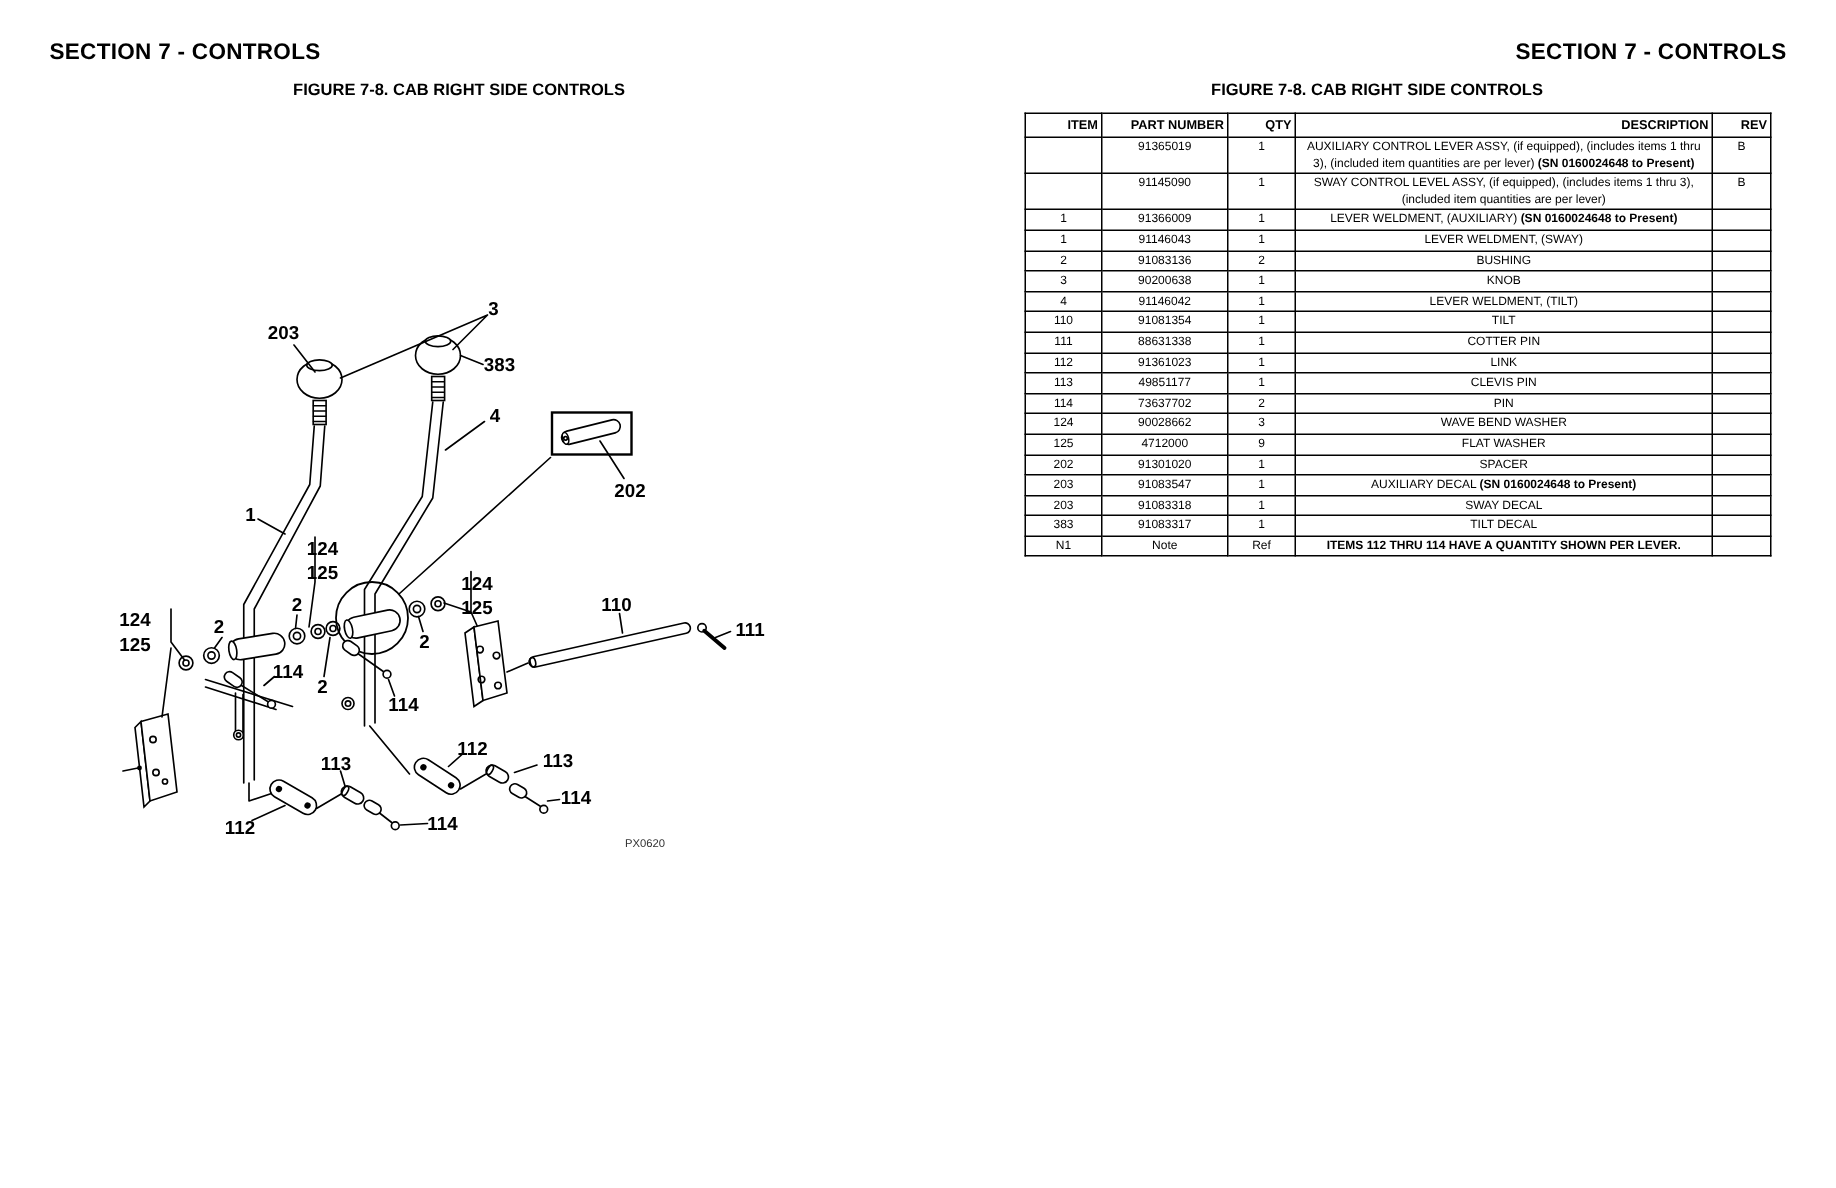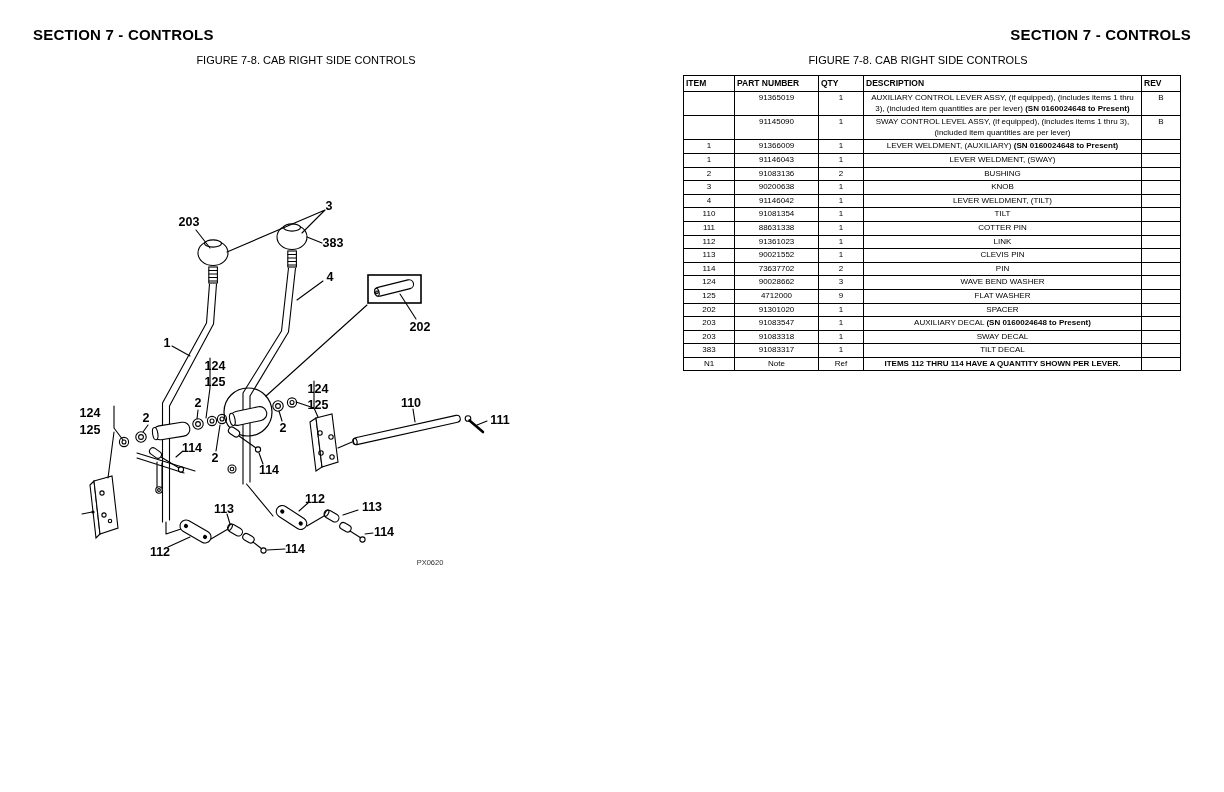--- a/index.html
+++ b/index.html
@@ -3,34 +3,34 @@
 <meta charset="utf-8">
 <style>
   html,body{margin:0;padding:0;background:#ffffff;}
   body{width:1224px;height:792px;position:relative;font-family:"Liberation Sans",sans-serif;color:#000;overflow:hidden;}
   .page{position:absolute;top:0;width:612px;height:792px;background:#fff;}
   #page-left{left:0;}
   #page-right{left:612px;}
   .section-header{position:absolute;top:26px;font-size:15px;font-weight:bold;letter-spacing:.2px;white-space:nowrap;}
   #page-left .section-header{left:33px;}
   #page-right .section-header{right:33px;}
-  .figure-title{position:absolute;top:54px;left:0;width:100%;text-align:center;font-size:11px;font-weight:normal;white-space:nowrap;}
+  .figure-title{position:absolute;top:54px;left:0;width:100%;text-align:center;font-size:11px;font-weight:bold;white-space:nowrap;}
   
   #diagram-svg{position:absolute;left:80px;top:190px;}
   #diagram-svg path,#diagram-svg line,#diagram-svg rect,#diagram-svg circle,#diagram-svg ellipse,#diagram-svg polyline{vector-effect:none;}
   .ln{stroke:#000;stroke-width:1.1;fill:none;stroke-linecap:round;stroke-linejoin:round;}
   .wfill{fill:#fff;stroke:#000;stroke-width:1.1;}
   .dark{fill:#000;stroke:none;}
   .callout{font-family:"Liberation Sans",sans-serif;font-size:12.5px;font-weight:bold;text-anchor:middle;dominant-baseline:central;fill:#000;}
   .callout.small{font-size:7.5px;font-weight:normal;fill:#333;}
   
   #parts-table{position:absolute;left:71px;top:75px;border-collapse:collapse;table-layout:fixed;width:497px;font-size:8px;line-height:10.6px;}
   #parts-table th,#parts-table td{border:1px solid #000;padding:1px 3px;vertical-align:top;overflow:hidden;}
   #parts-table{border:1.5px solid #000;}
-  #parts-table th{font-size:8.5px;font-weight:bold;text-align:left;height:13px;vertical-align:middle;padding:1px 2px;}
+  #parts-table th{font-size:8.5px;font-weight:bold;text-align:right;height:13px;vertical-align:middle;padding:1px 2px;}
   td.c-item,td.c-qty,td.c-rev,td.c-part{text-align:center;}
   td.c-desc{text-align:center;}
   tr.indent td.c-desc{padding-left:11px;}
   col.w-item{width:51px;}col.w-part{width:84px;}col.w-qty{width:45px;}col.w-desc{width:278px;}col.w-rev{width:39px;}
   
   .footer-text{position:absolute;top:761px;font-size:9px;white-space:nowrap;margin-top:32px;}
   .f-bold{font-weight:bold;}
   .f-center{left:0;width:100%;text-align:right;}
 </style>
 </head>
@@ -339,21 +339,21 @@
         </tr>
         <tr>
           <td class="c-item">112</td>
           <td class="c-part">91361023</td>
           <td class="c-qty">1</td>
           <td class="c-desc">LINK</td>
           <td class="c-rev"></td>
         </tr>
         <tr>
           <td class="c-item">113</td>
-          <td class="c-part">90021552</td>
+          <td class="c-part">49851177</td>
           <td class="c-qty">1</td>
           <td class="c-desc">CLEVIS PIN</td>
           <td class="c-rev"></td>
         </tr>
         <tr>
           <td class="c-item">114</td>
           <td class="c-part">73637702</td>
           <td class="c-qty">2</td>
           <td class="c-desc">PIN</td>
           <td class="c-rev"></td>

